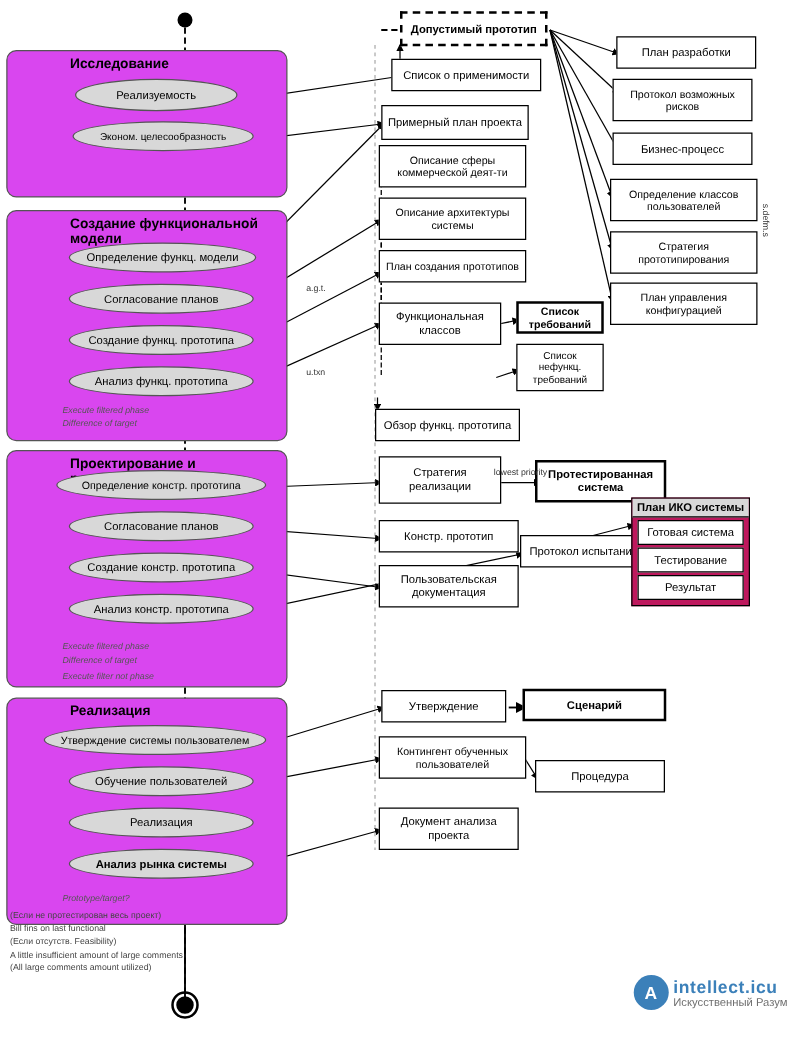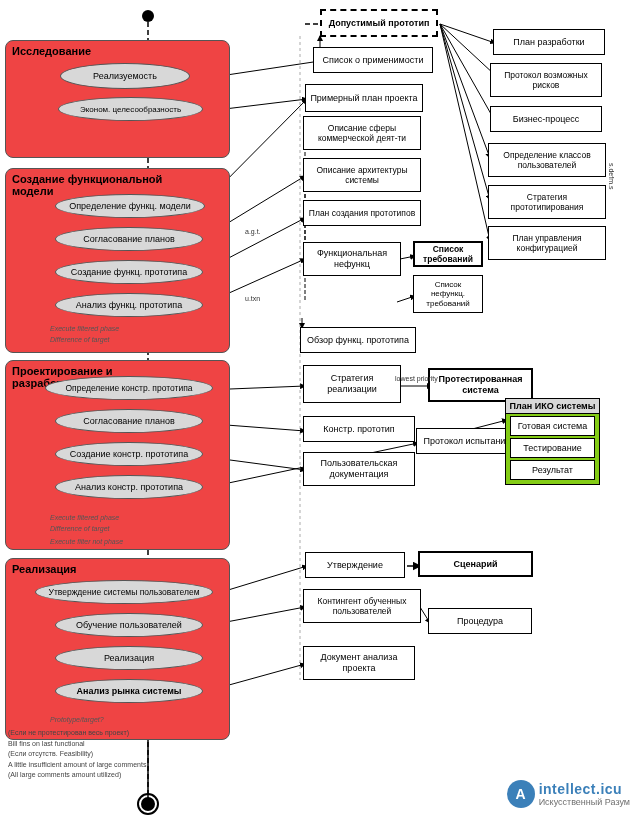--- a/index.html
+++ b/index.html
@@ -19,21 +19,22 @@
       min-height: 820px;
       background: #fff;
     }
 
     
     .swimlane {
       position: absolute;
       left: 0;
       border: 1.5px solid #555;
       border-radius: 8px;
-      background: #ef4444;
+      background: #d946ef;
+      padding-left: 44px;
     }
     .swimlane-title {
       font-size: 11px;
       font-weight: bold;
       padding: 4px 6px;
       color: #000;
     }
 
     
     .box {
@@ -319,21 +320,21 @@
   <div class="box" style="left:303px; top:158px; width:118px; height:34px; font-size:8.5px;">
     <span>Описание архитектуры системы</span>
   </div>
 
   <div class="box" style="left:303px; top:200px; width:118px; height:26px; font-size:8.5px;">
     <span>План создания прототипов</span>
   </div>
 
   <div class="box" style="left:303px; top:242px; width:98px; height:34px; font-size:9px; white-space:pre-line;">
     <span>Функциональная
-нефункц</span>
+классов</span>
   </div>
 
 
   <div class="box" style="left:300px; top:327px; width:116px; height:26px; font-size:9px;">
     <span>Обзор функц. прототипа</span>
   </div>
 
   <div class="box" style="left:303px; top:365px; width:98px; height:38px; font-size:9px; white-space:pre-line;">
     <span>Стратегия
 реализации</span>
@@ -401,21 +402,21 @@
 
   <div class="box box-bold" style="left:428px; top:368px; width:105px; height:34px; font-size:9px; font-weight:bold; border-width:2.5px; white-space:pre-line;">
     <span>Протестированная
 система</span>
   </div>
 
   <div class="box" style="left:416px; top:428px; width:102px; height:26px; font-size:9px;">
     <span>Протокол испытаний</span>
   </div>
 
-  <div style="position:absolute; left:505px; top:398px; width:95px; border:1.5px solid #000; background:#84cc16;">
+  <div style="position:absolute; left:505px; top:398px; width:95px; border:1.5px solid #000; background:#be185d;">
     <div style="background:#d8d8d8; text-align:center; font-weight:bold; font-size:9px; padding:2px; border-bottom:1px solid #000;">
       <span>План ИКО системы</span>
     </div>
     <div style="padding:2px 4px;">
       <div class="box" style="position:relative; left:0; top:0; width:85px; height:20px; margin-bottom:2px; font-size:9px;">
         <span>Готовая система</span>
       </div>
       <div class="box" style="position:relative; left:0; top:0; width:85px; height:20px; margin-bottom:2px; font-size:9px;">
         <span>Тестирование</span>
       </div>

